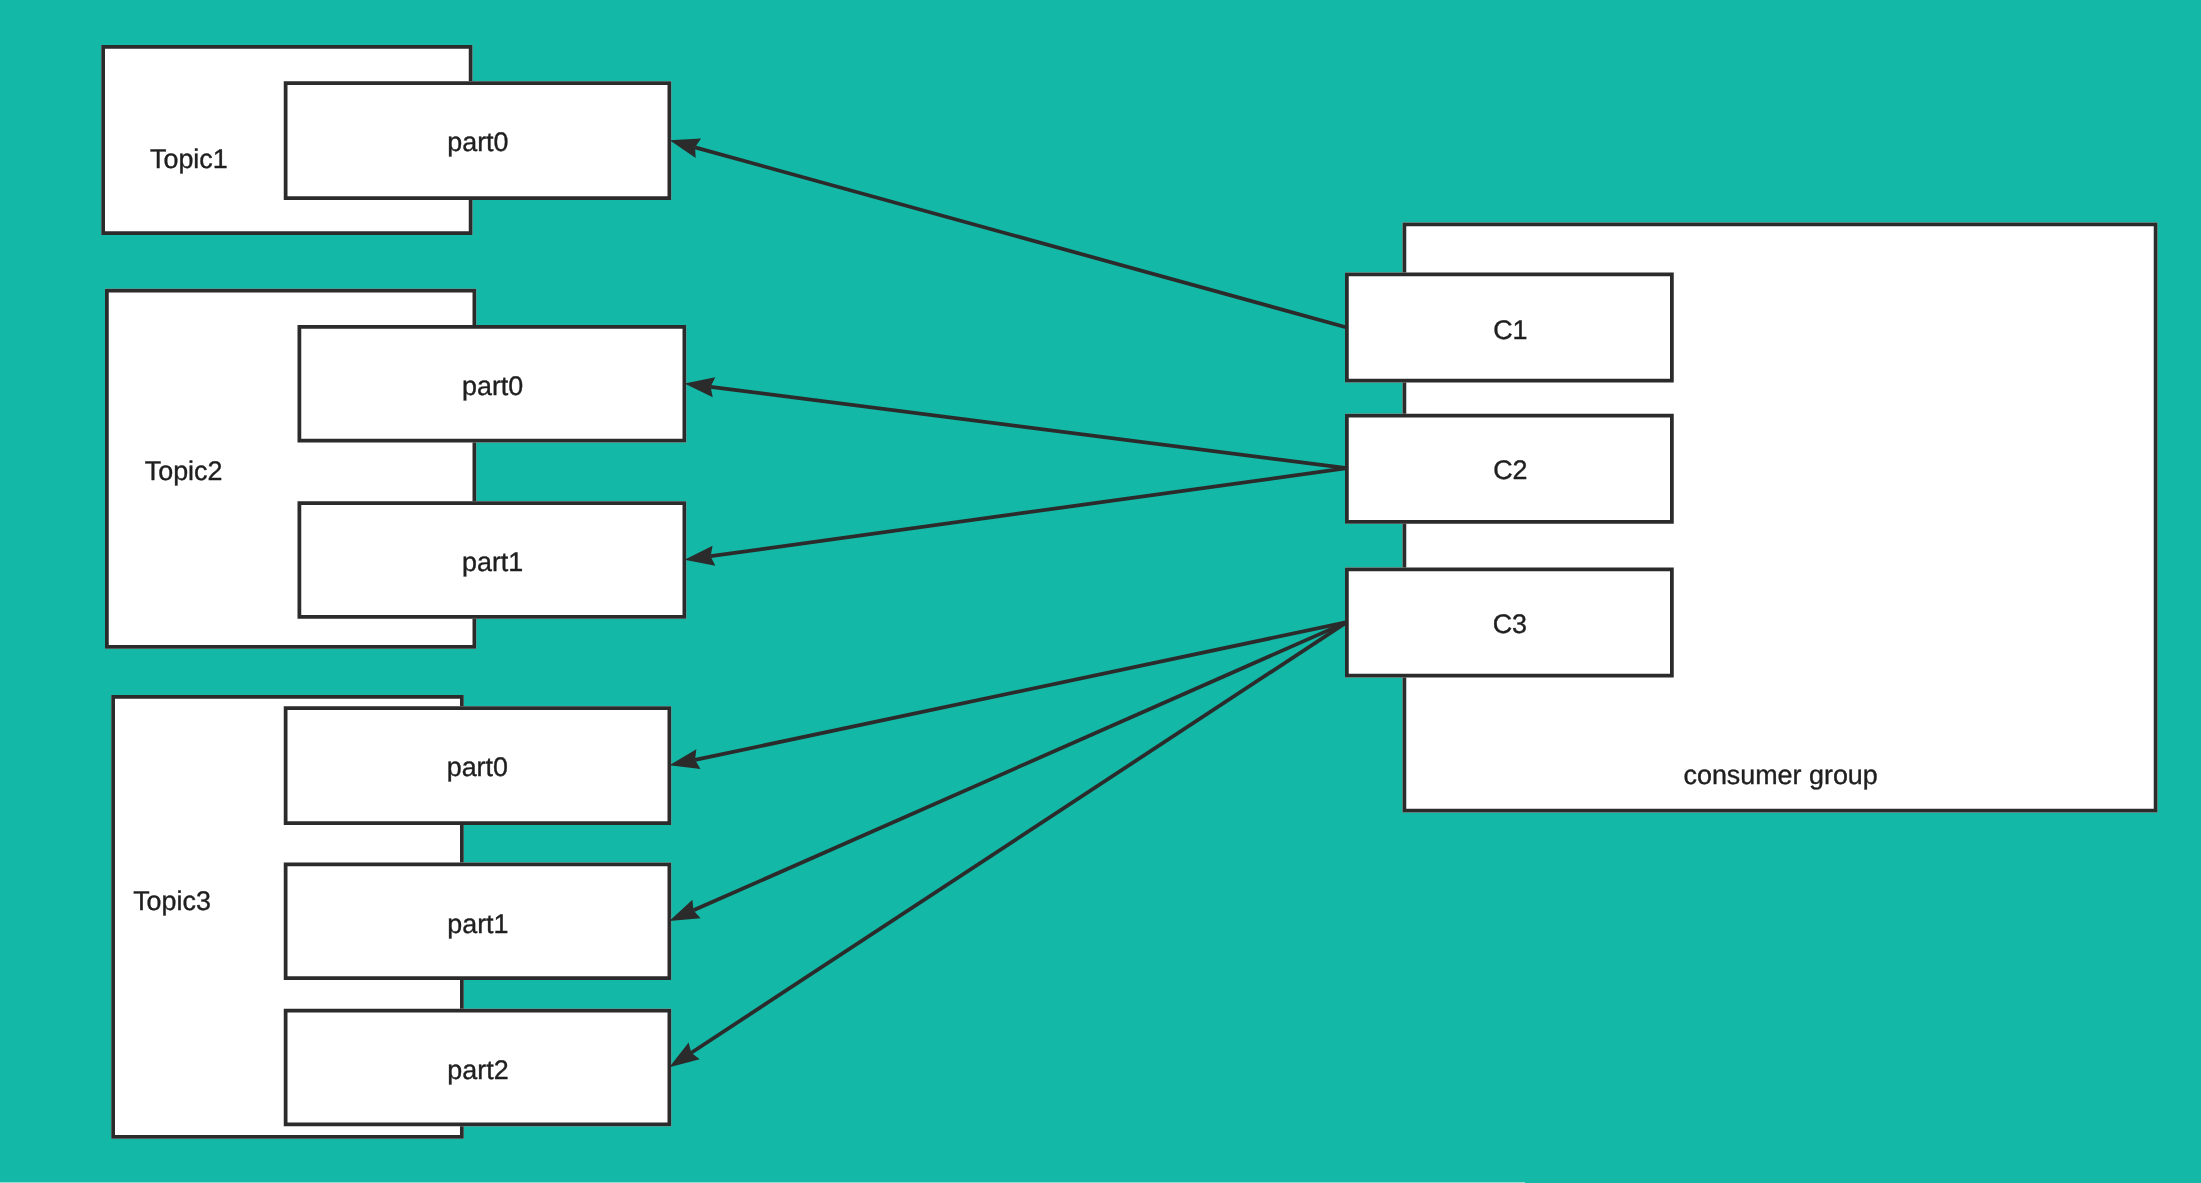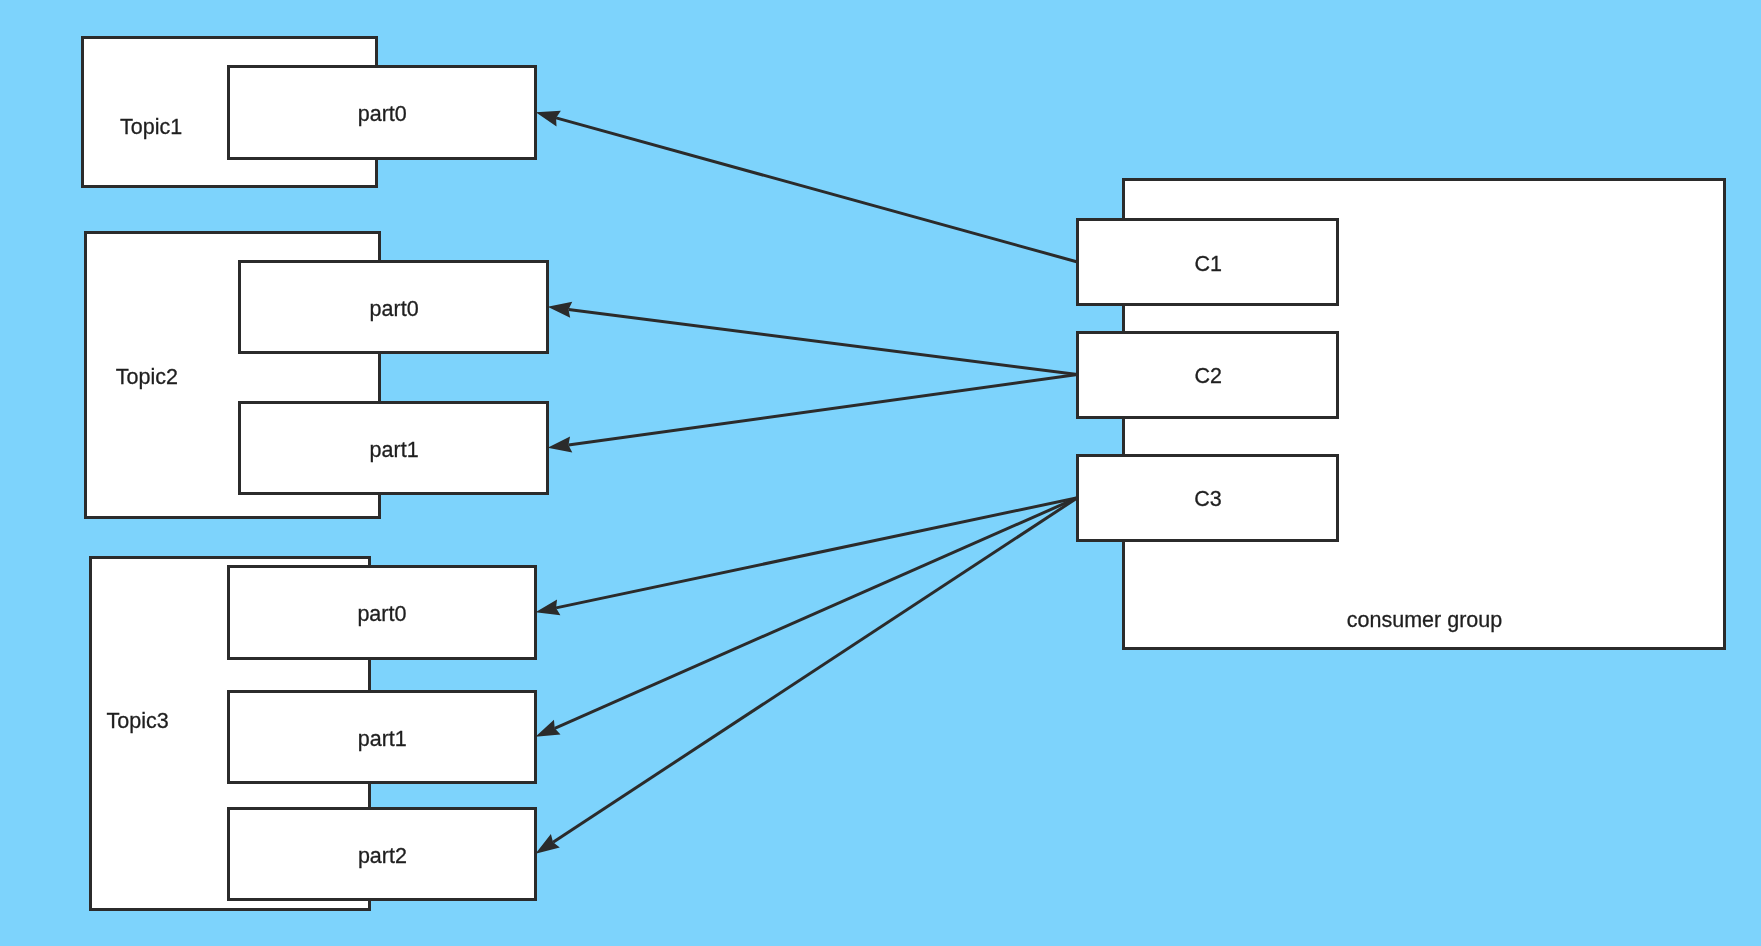--- a/index.html
+++ b/index.html
@@ -45,21 +45,21 @@
     top: 0;
     width: 1761px;
     height: 946px;
     overflow: visible;
     pointer-events: none;
   }
 </style>
 </head>
 <body style="background: rgb(250, 250, 250);">
 
-<div id="canvas" style="background: #7dd3fc;">
+<div id="canvas" style="background: #14b8a6;">
 
   <div class="shape topic-box" style="left: 81.1px; top: 36px; width: 297px; height: 152.05px; border-width: 3px; border-color: rgb(43, 43, 43); background: rgb(255, 255, 255);"></div>
   <div class="label" style="left: 151.1px; top: 126.846px; font-size: 21.5px; color: rgb(31, 31, 31);">Topic1</div>
   <div class="shape part-box" style="left: 227.1px; top: 64.9px; width: 310.15px; height: 94.75px; border-width: 3px; border-color: rgb(43, 43, 43); background: rgb(255, 255, 255);"></div>
   <div class="label" style="left: 382.3px; top: 113.546px; font-size: 21.5px; color: rgb(31, 31, 31);">part0</div>
 
   <div class="shape topic-box" style="left: 84.1px; top: 230.9px; width: 297px; height: 288.3px; border-width: 3px; border-color: rgb(43, 43, 43); background: rgb(255, 255, 255);"></div>
   <div class="label" style="left: 146.9px; top: 376.546px; font-size: 21.5px; color: rgb(31, 31, 31);">Topic2</div>
   <div class="shape part-box" style="left: 238.2px; top: 259.6px; width: 310.9px; height: 94.4px; border-width: 3px; border-color: rgb(43, 43, 43); background: rgb(255, 255, 255);"></div>
   <div class="label" style="left: 394.1px; top: 308.646px; font-size: 21.5px; color: rgb(31, 31, 31);">part0</div>

